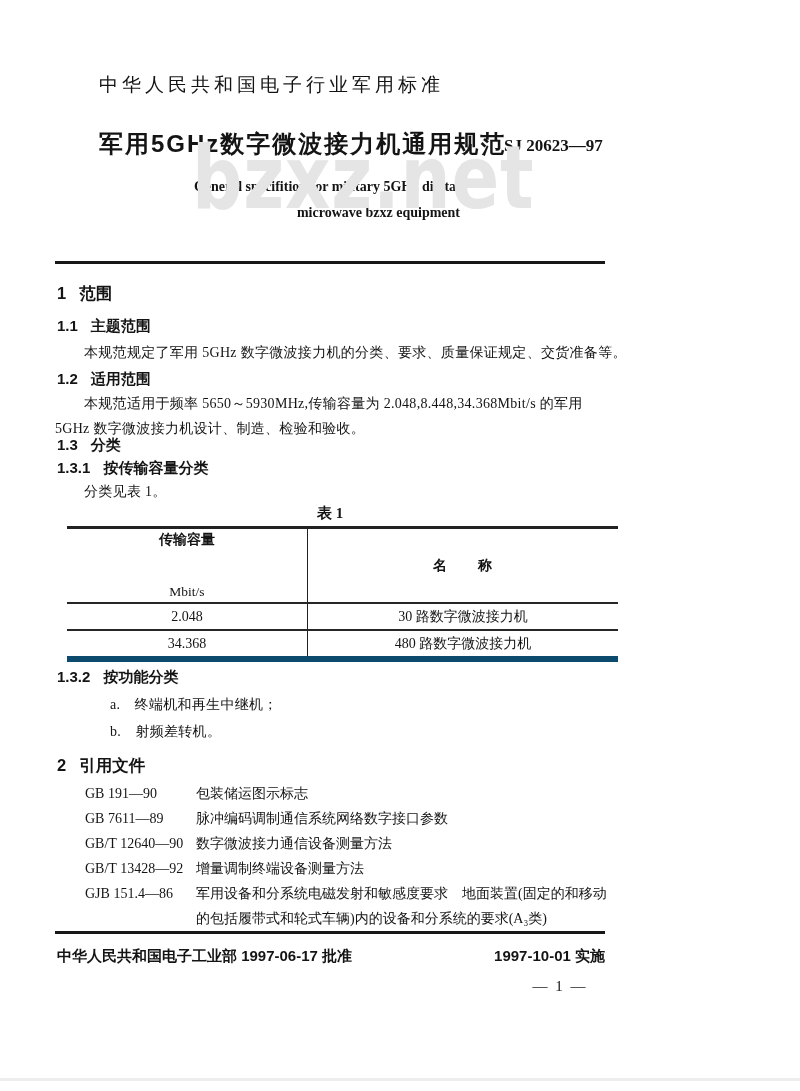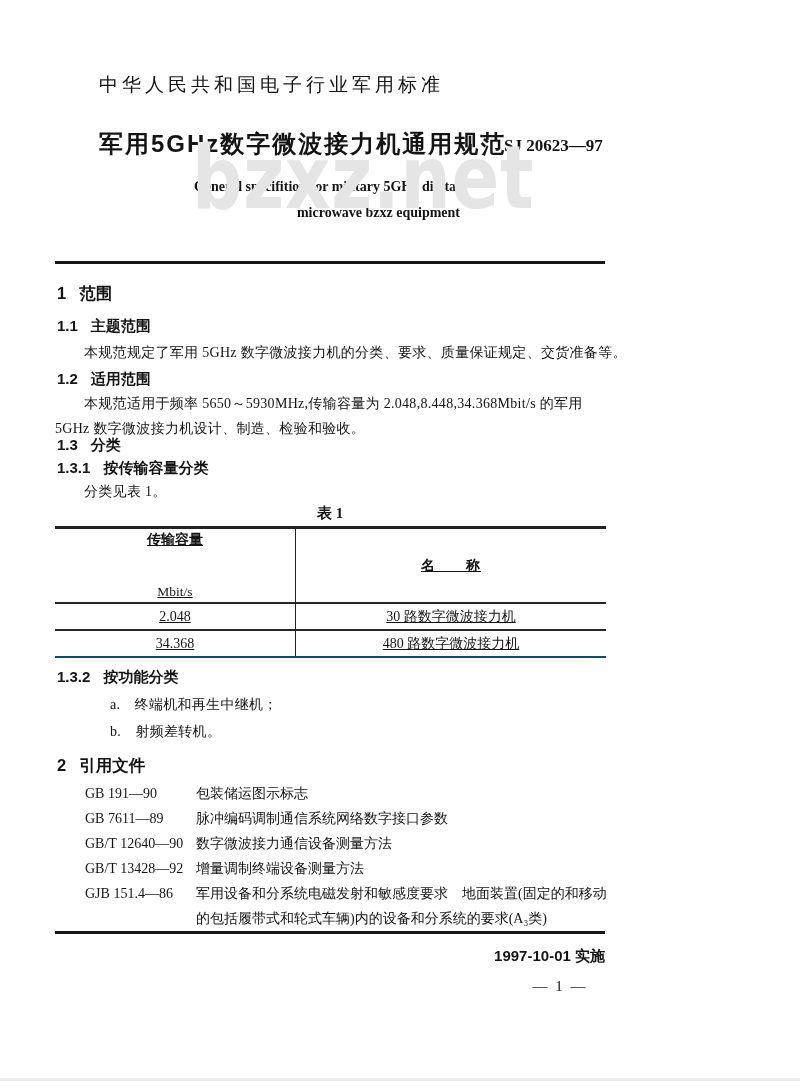--- a/index.html
+++ b/index.html
@@ -48,28 +48,28 @@
   #s1-1-p{left:84px;top:344px;}
   #s1-2-p1{left:84px;top:395px;}
   #s1-2-p2{left:55px;top:420px;}
   #s1-3-1-p{left:84px;top:483px;}
   #item-a{left:110px;top:696px;}
   #item-b{left:110px;top:723px;}
 
   
   #tbl-caption{left:55px;top:504px;width:550px;text-align:center;
                font-size:15px;font-weight:bold;}
-  #table1{position:absolute;left:55px;top:526px;width:550px;
-          border-collapse:collapse;table-layout:fixed;font-size:14px;text-decoration:underline;}
+  #table1{position:absolute;left:67px;top:526px;width:550px;
+          border-collapse:collapse;table-layout:fixed;font-size:14px;}
   #table1 td{padding:0;text-align:center;vertical-align:middle;}
   #table1 .c1{width:240px;}
   #table1 .c2{width:310px;border-left:1px solid #222;}
   #table1 thead td{height:49px;border-top:3px solid #222;border-bottom:2px solid #262626;}
   #table1 tbody td{height:25px;border-bottom:2px solid #262626;}
-  #table1 tbody tr:last-child td{border-bottom:2px solid #0c4a6e;}
+  #table1 tbody tr:last-child td{border-bottom:6px solid #0c4a6e;}
   .cap-h{font-weight:bold;line-height:21px;}
   .cap-u{font-weight:normal;font-size:13.5px;line-height:21px;margin-top:31px;}
   .name-h{font-weight:bold;letter-spacing:1px;}
 
   
   #refs{left:85px;top:781px;font-size:14px;}
   .ref-row{height:25px;line-height:25px;white-space:nowrap;}
   .ref-code{display:inline-block;width:111px;}
   .ref-cont{padding-left:111px;}
 
@@ -170,18 +170,19 @@
       <span class="ref-code">GB/T 13428—92</span><span>增量调制终端设备测量方法</span>
     </div>
     <div class="ref-row">
       <span class="ref-code">GJB 151.4—86</span><span>军用设备和分系统电磁发射和敏感度要求　地面装置(固定的和移动</span>
     </div>
     <div class="ref-row ref-cont">的包括履带式和轮式车辆)内的设备和分系统的要求(A₃类)</div>
   </div>
 
   <div id="rule-bottom" class="abs rule"></div>
 
+  <div id="approval" class="abs sans">中华人民共和国电子工业部 1997-06-17 批准</div>
   <div id="impl" class="abs sans">1997-10-01 实施</div>
   <div id="page-no" class="abs">— 1 —</div>
 
   <div id="scan-edge" class="abs"></div>
 
 </div>
 
 </body></html>

